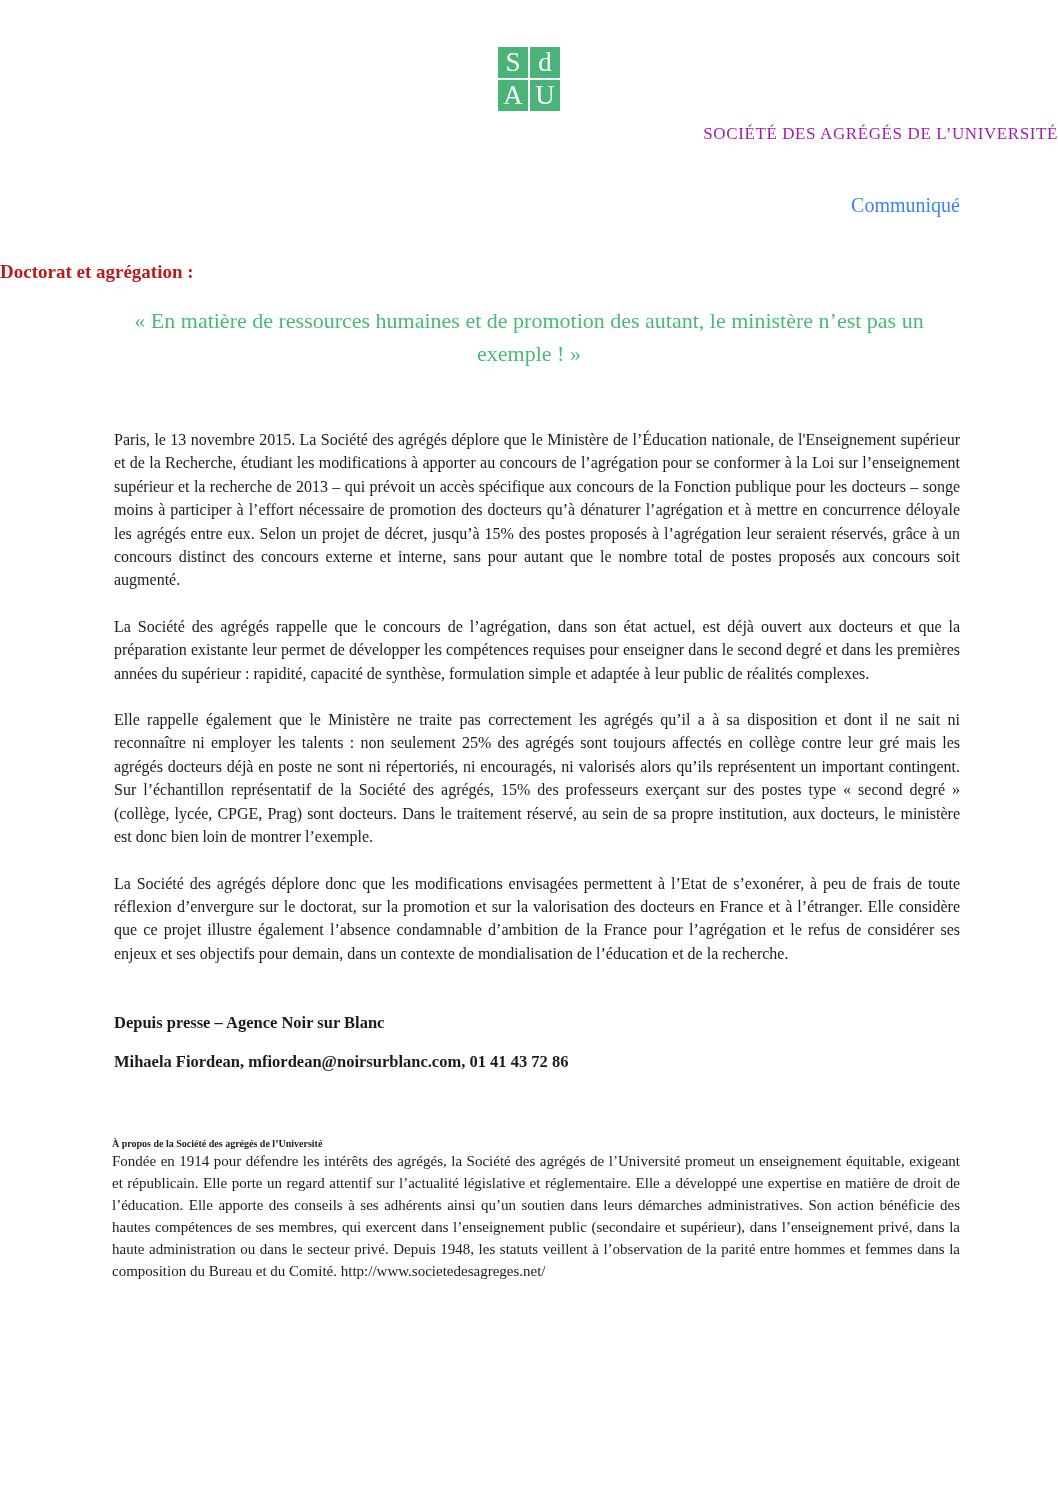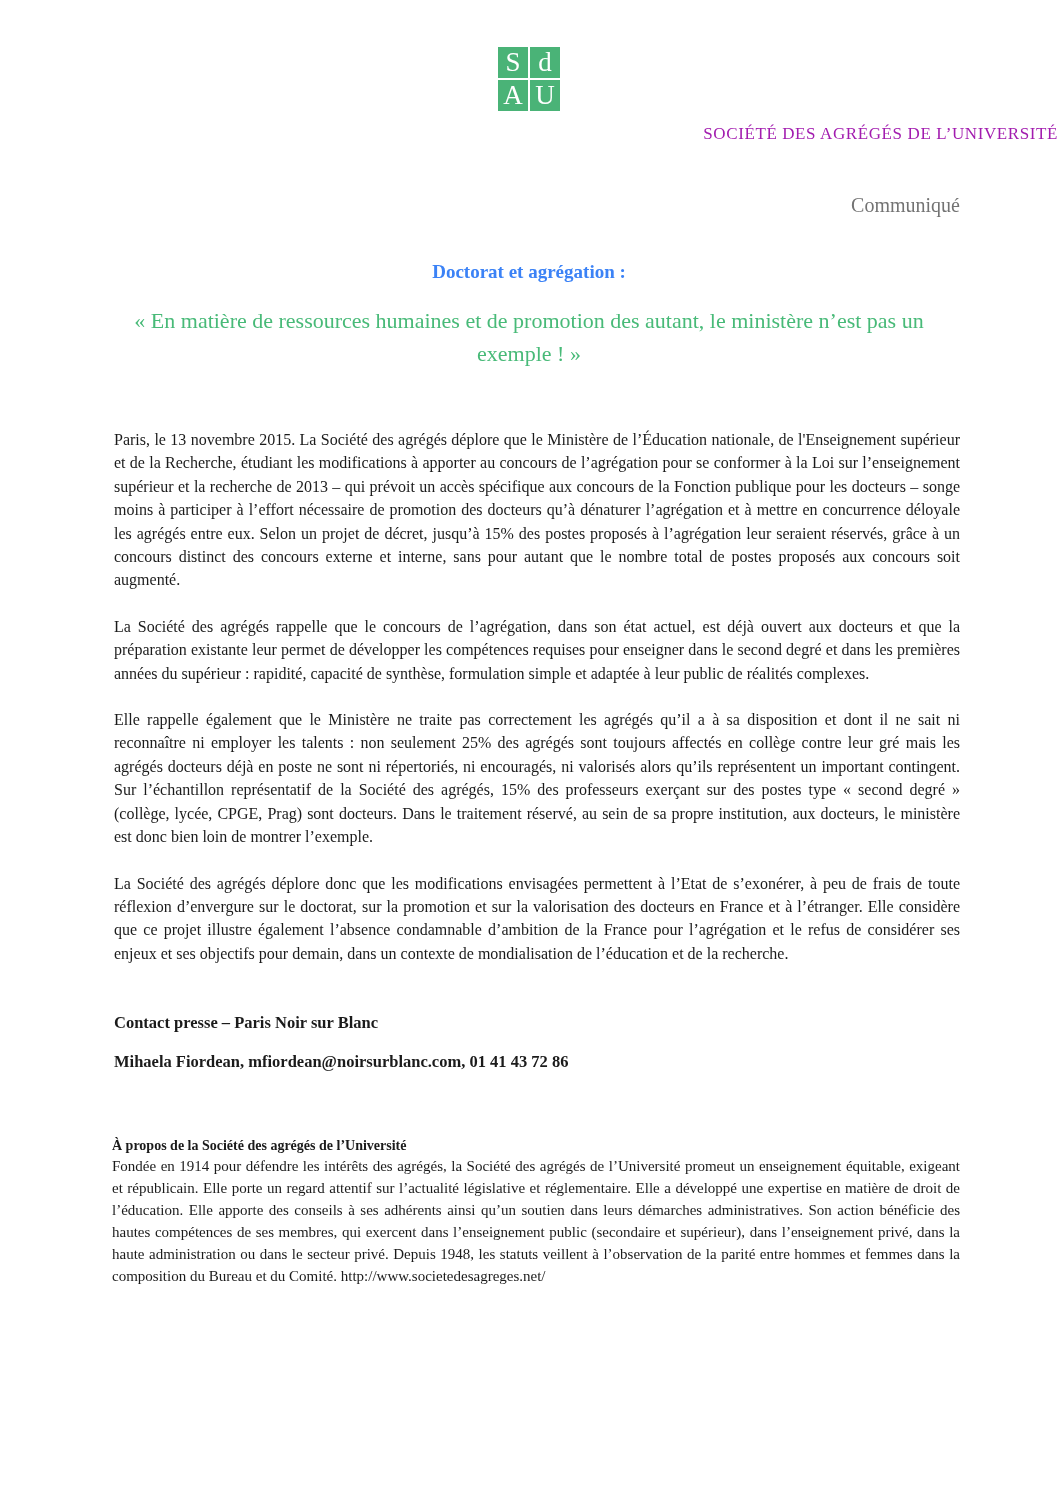--- a/index.html
+++ b/index.html
@@ -40,30 +40,30 @@
     text-align: right;
     font-size: 17px;
     letter-spacing: 0.6px;
     color: #a21caf;
   }
   .doc-type {
     margin-top: 50px;
     text-align: right;
     padding-right: 98px;
     font-size: 20px;
-    color: #737373;
+    color: #3b82f6;
     padding-left: 28px;
   }
   
   .title {
     margin-top: 44px;
-    text-align: center;
+    text-align: left;
     font-size: 19px;
     font-weight: bold;
-    color: #3b82f6;
+    color: #b91c1c;
   }
   .quote {
     margin: 21px auto 0 auto;
     max-width: 810px;
     text-align: center;
     font-size: 22px;
     font-weight: normal;
     line-height: 33px;
     color: #48ba78;
   }
@@ -85,21 +85,21 @@
   .contact p {
     font-size: 16.5px;
     font-weight: bold;
     margin-bottom: 19px;
   }
   
   .about {
     margin: 66px 98px 0 112px;
   }
   .about-heading {
-    font-size: 14px;
+    font-size: 10px;
     font-weight: bold;
     margin-bottom: 1px;
   }
   .about-text {
     font-size: 15px;
     line-height: 22px;
     text-align: justify;
   }
 </style>
 </head>
@@ -124,21 +124,21 @@
   </section>
 
   <section class="body-text">
     <p><span>Paris, le 13 novembre 2015. </span><span class="b">La Société des agrégés déplore que le Ministère de l’Éducation nationale, de l'Enseignement supérieur et de la Recherche, étudiant les modifications à apporter au concours de l’agrégation pour se conformer à la Loi sur l’enseignement supérieur et la recherche de 2013 – qui prévoit un accès spécifique aux concours de la Fonction publique pour les docteurs – songe moins à participer à l’effort nécessaire de promotion des docteurs qu’à dénaturer l’agrégation et à mettre en concurrence déloyale les agrégés entre eux. Selon un projet de décret, jusqu’à 15% des postes proposés à l’agrégation leur seraient réservés, grâce à un concours distinct des concours externe et interne, sans pour autant que le nombre total de postes proposés aux concours soit augmenté.</span></p>
     <p><span class="b">La Société des agrégés rappelle que le concours de l’agrégation, dans son état actuel, est déjà ouvert aux docteurs</span><span> et que la préparation existante leur permet de développer les compétences requises pour enseigner dans le second degré et dans les premières années du supérieur : rapidité, capacité de synthèse, formulation simple et adaptée à leur public de réalités complexes.</span></p>
     <p><span>Elle rappelle également que </span><span class="b">le Ministère ne traite pas correctement les agrégés qu’il a à sa disposition et dont il ne sait ni reconnaître ni employer les talents</span><span> : non seulement 25% des agrégés sont toujours affectés en collège contre leur gré mais les agrégés docteurs déjà en poste ne sont ni répertoriés, ni encouragés, ni valorisés alors qu’ils représentent un important contingent. Sur l’échantillon représentatif de la Société des agrégés, </span><span class="b">15% des professeurs exerçant sur des postes type « second degré » (collège, lycée, CPGE, Prag) sont docteurs</span><span>. Dans le traitement réservé, au sein de sa propre institution, aux docteurs, le ministère est donc bien loin de montrer l’exemple.</span></p>
     <p><span>La Société des agrégés déplore donc que les modifications envisagées permettent à l’Etat de s’exonérer, à peu de frais de toute réflexion d’envergure sur le doctorat, sur la promotion et sur la valorisation des docteurs en France et à l’étranger. Elle considère que </span><span class="b">ce projet illustre également l’absence condamnable d’ambition de la France pour l’agrégation et le refus de considérer ses enjeux et ses objectifs pour demain</span><span>, dans un contexte de mondialisation de l’éducation et de la recherche.</span></p>
   </section>
 
   <section class="contact">
-    <p>Contact presse – Paris Noir sur Blanc</p>
+    <p>Depuis presse – Agence Noir sur Blanc</p>
     <p>Mihaela Fiordean, mfiordean@noirsurblanc.com, 01 41 43 72 86</p>
   </section>
 
   <footer class="about">
     <p class="about-heading">À propos de la Société des agrégés de l’Université</p>
     <p class="about-text">Fondée en 1914 pour défendre les intérêts des agrégés, la Société des agrégés de l’Université promeut un enseignement équitable, exigeant et républicain. Elle porte un regard attentif sur l’actualité législative et réglementaire. Elle a développé une expertise en matière de droit de l’éducation. Elle apporte des conseils à ses adhérents ainsi qu’un soutien dans leurs démarches administratives. Son action bénéficie des hautes compétences de ses membres, qui exercent dans l’enseignement public (secondaire et supérieur), dans l’enseignement privé, dans la haute administration ou dans le secteur privé. Depuis 1948, les statuts veillent à l’observation de la parité entre hommes et femmes dans la composition du Bureau et du Comité. http://www.societedesagreges.net/</p>
   </footer>
 
 </div>
 

